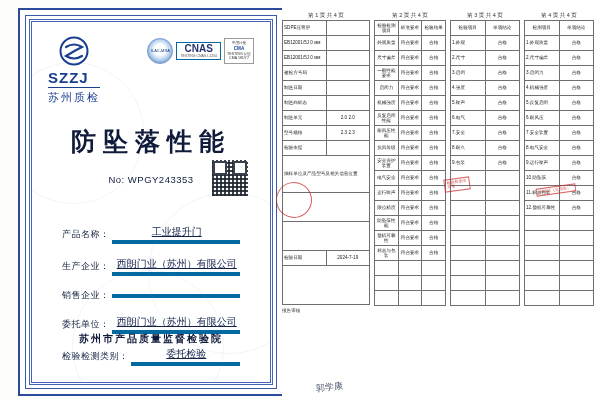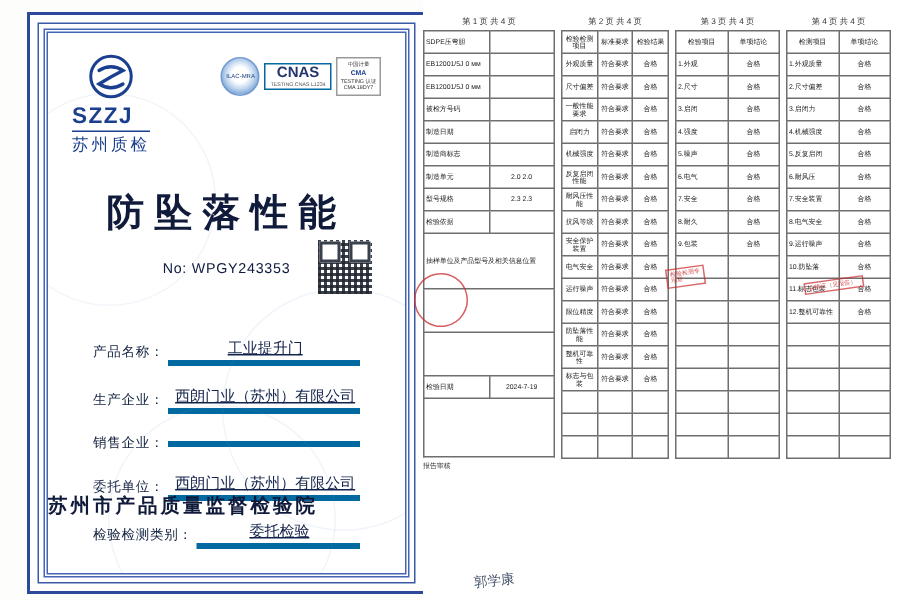--- a/index.html
+++ b/index.html
@@ -92,22 +92,22 @@
   .qr::after{right:1px;top:1px;}
 
   .fields{margin-top:40px;padding:0 14px;}
   .frow{display:flex;align-items:center;margin-bottom:13px;font-size:9px;color:#11203f;}
   .flabel{white-space:nowrap;letter-spacing:.5px;}
   .fval{
     flex:1;border-bottom:4px solid #0369a1;margin-left:2px;padding:0 2px 1px 4px;
     font-size:10px;color:#13224a;text-align:center;text-decoration:underline;
   }
   .issuer{
-    position:absolute;left:0;right:0;bottom:36px;
-    font-size:13px;letter-spacing:2px;color:#101a3a;font-weight:bold;
+    position:absolute;left:0;right:0;bottom:36px;text-align:center;
+    font-size:10px;letter-spacing:2px;color:#101a3a;font-weight:bold;
     font-family:"Liberation Serif", serif;
   }
 
   
   .inner{position:absolute;left:282px;top:0;width:318px;height:400px;background:#ffffff;}
   .sheet{position:absolute;top:10px;bottom:8px;background:#ffffff;}
   .sheet .sheet-head{
     text-align:center;font-size:5.5px;color:#333;height:10px;line-height:10px;white-space:nowrap;
   }
   table.grid{border-collapse:collapse;width:100%;table-layout:fixed;}

